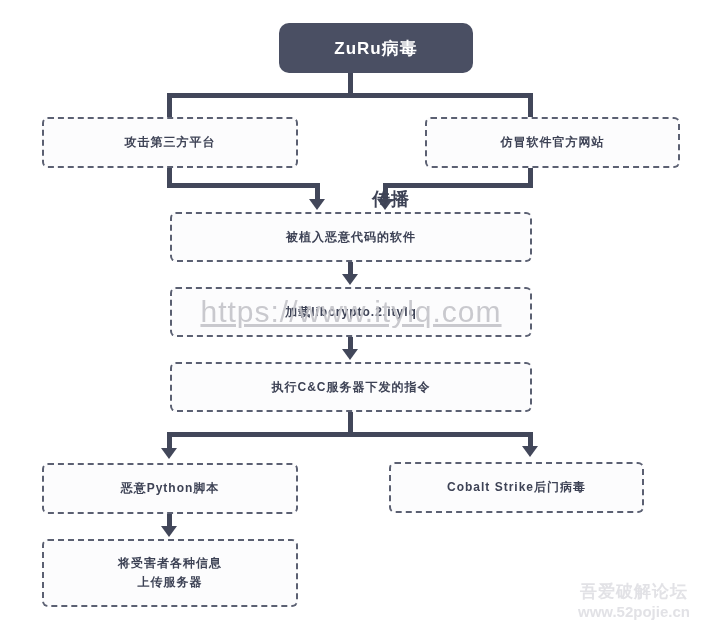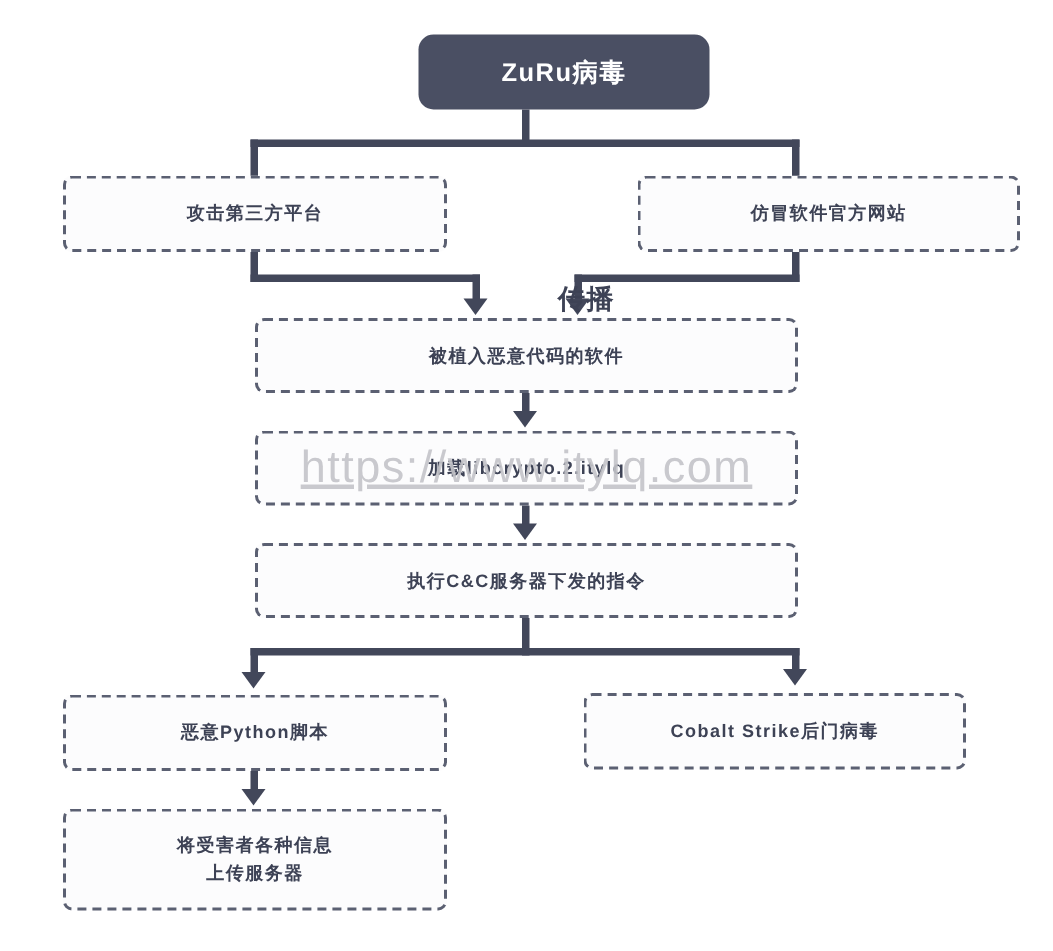--- a/index.html
+++ b/index.html
@@ -139,14 +139,18 @@
   <div class="line" style="left:167px;top:514px;width:5px;height:13px;"></div>
   <div class="arrow-down" style="left:161px;top:526px;"></div>
 
   <div class="node" style="left:42px;top:539px;width:256px;height:68px;">
     <span>将受害者各种信息</span>
     <span>上传服务器</span>
   </div>
 
   <div class="wm-center">https://www.itylq.com</div>
 
+  <div class="wm-corner">
+    <div class="l1">吾爱破解论坛</div>
+    <div class="l2">www.52pojie.cn</div>
+  </div>
 
 </div>
 
 </body></html>

